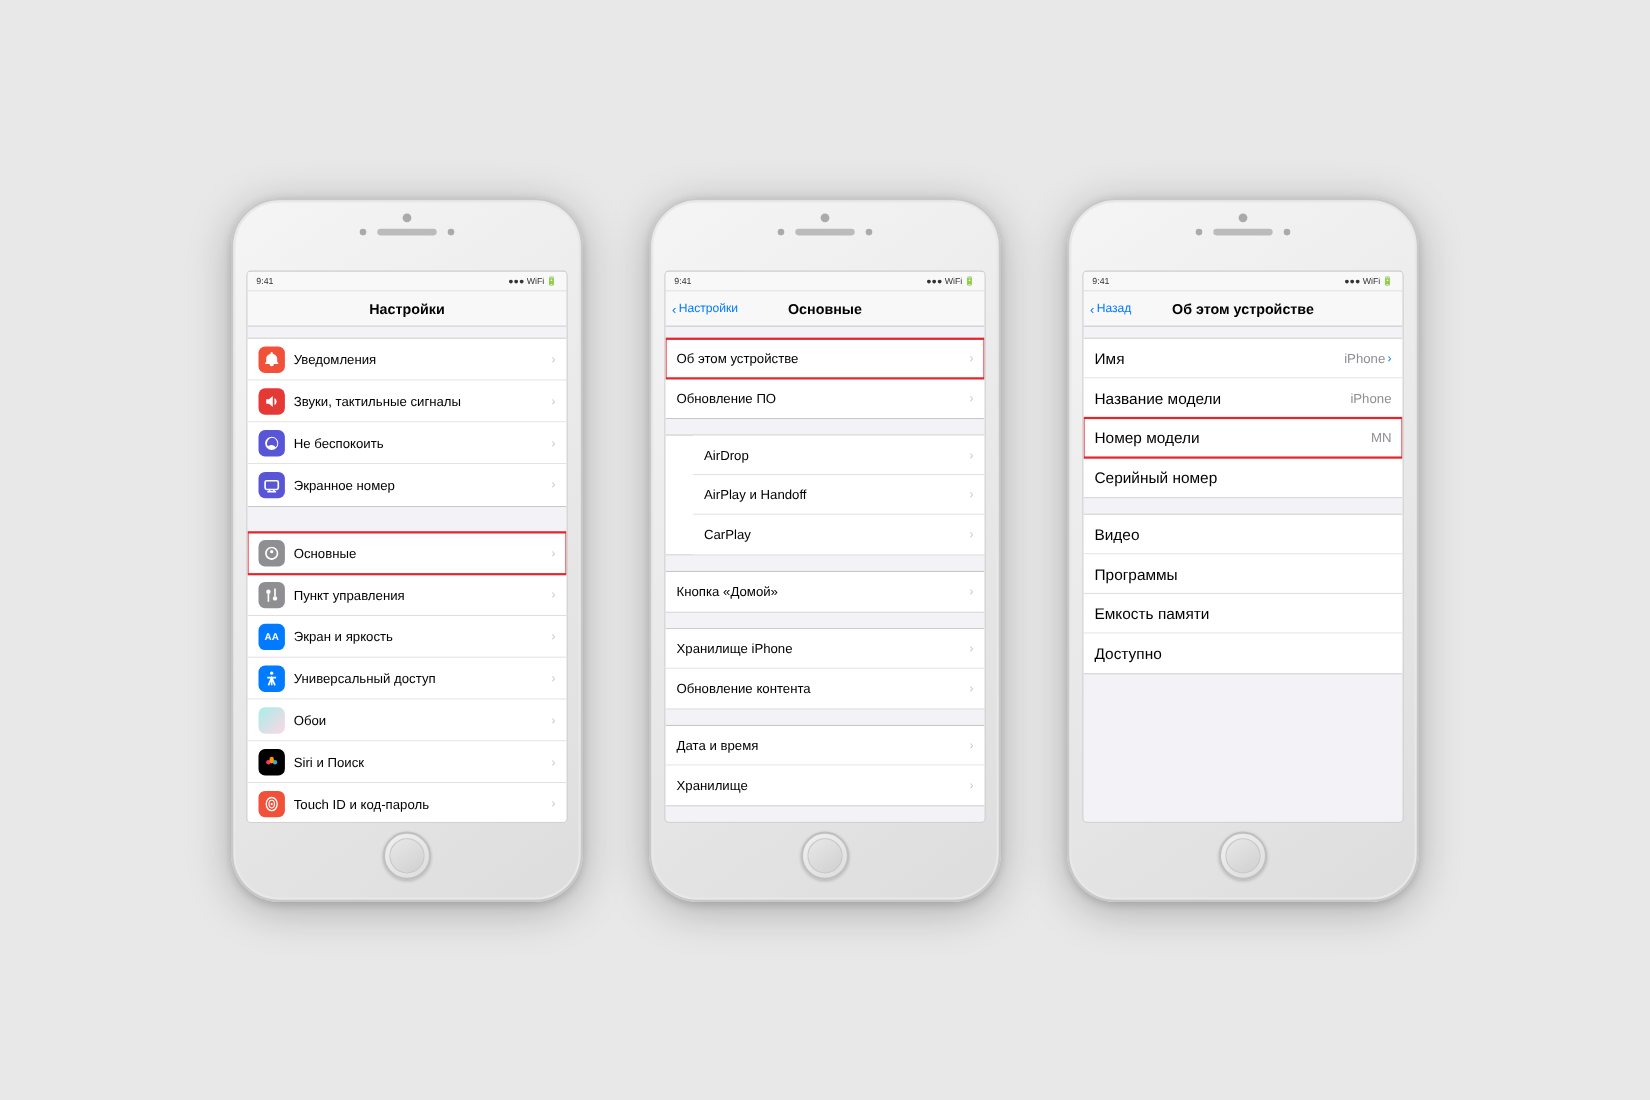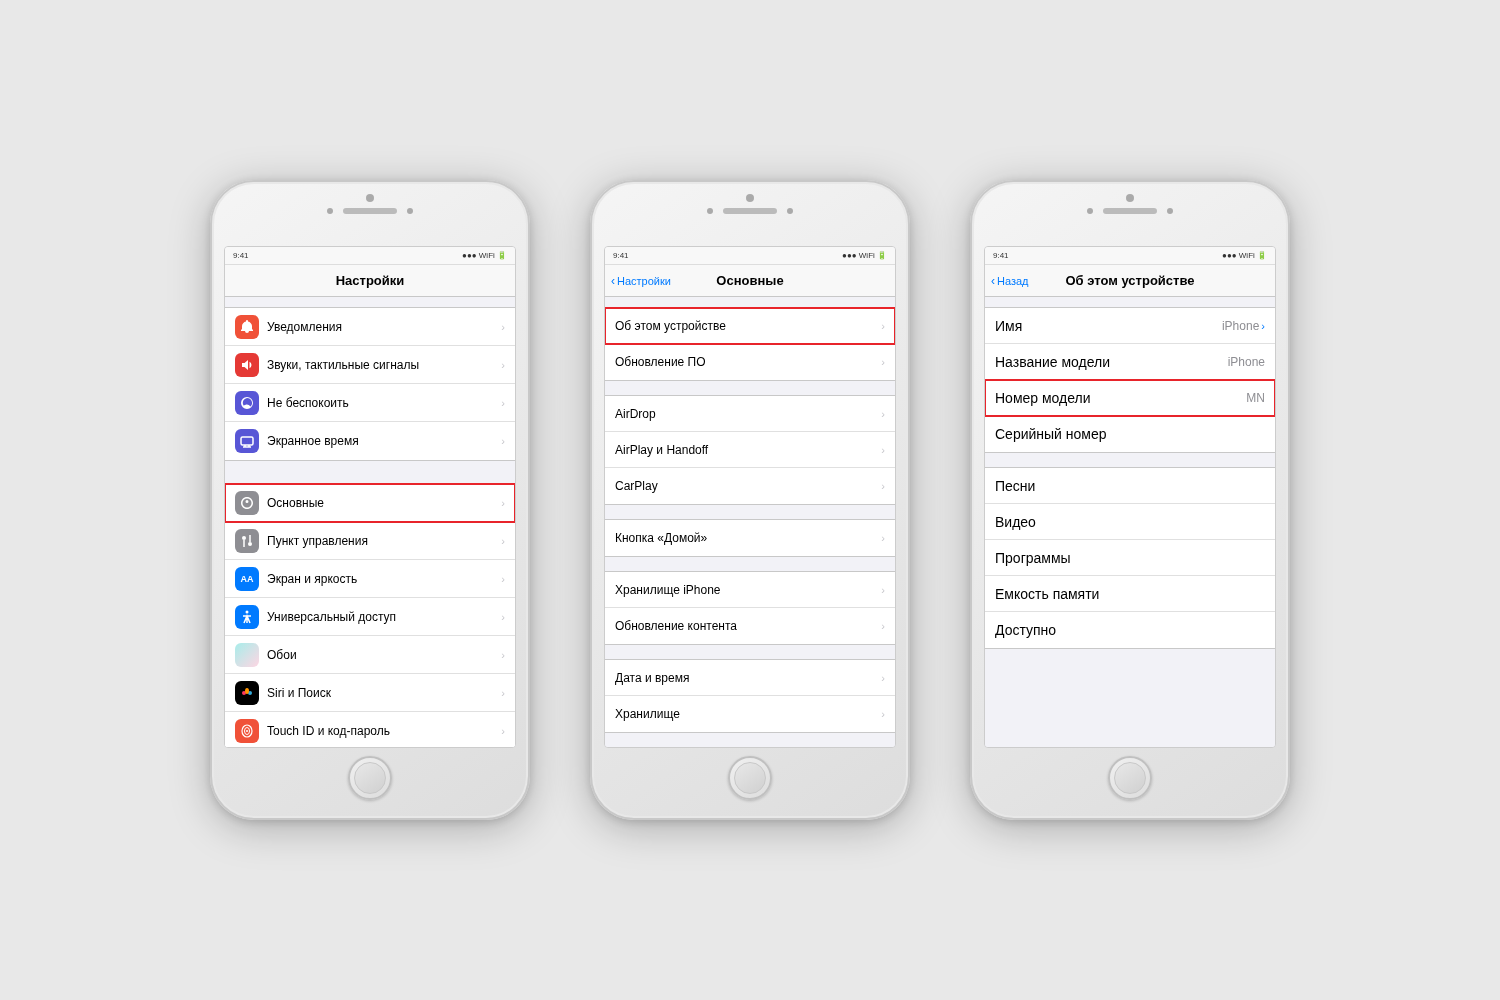--- a/index.html
+++ b/index.html
@@ -319,21 +319,21 @@
             <span class="item-label">Не беспокоить</span>
             <span class="item-chevron">›</span>
           </div>
           <div class="settings-item">
             <div class="item-icon" style="background:#5856d6;">
               <svg width="16" height="16" viewBox="0 0 16 16" fill="white">
                   <rect x="2" y="4" width="12" height="8" rx="1.5" stroke="white" stroke-width="1.5" fill="none"></rect>
                   <path d="M6 12v2m4-2v2M4 14h8" stroke="white" stroke-width="1.5"></path>
                 </svg>
             </div>
-            <span class="item-label">Экранное время</span>
+            <span class="item-label">Экранное номер</span>
             <span class="item-chevron">›</span>
           </div>
         </div>
 
         <div class="section-gap"></div>
 
         <div class="settings-group">
           <div class="settings-item highlighted-row">
             <div class="item-icon" style="background:#8e8e93;">
               <svg width="16" height="16" viewBox="0 0 16 16" fill="white">
@@ -438,21 +438,21 @@
             <span class="item-chevron">›</span>
           </div>
           <div class="settings-plain-item">
             <span class="plain-label">Обновление ПО</span>
             <span class="item-chevron">›</span>
           </div>
         </div>
 
         <div class="section-gap" style="height:14px;"></div>
 
-        <div class="settings-group" style="margin-bottom:0;">
+        <div class="settings-group" style="margin-bottom:0;padding-left:25px;">
           <div class="settings-plain-item">
             <span class="plain-label">AirDrop</span>
             <span class="item-chevron">›</span>
           </div>
           <div class="settings-plain-item">
             <span class="plain-label">AirPlay и Handoff</span>
             <span class="item-chevron">›</span>
           </div>
           <div class="settings-plain-item">
             <span class="plain-label">CarPlay</span>
@@ -545,24 +545,20 @@
           <div class="info-item">
             <span class="info-label">Серийный номер</span>
             <span class="info-value"></span>
           </div>
         </div>
 
         <div class="section-gap" style="height:14px;"></div>
 
         <div class="settings-group" style="margin-bottom:0;">
           <div class="info-item">
-            <span class="info-label">Песни</span>
-            <span class="info-value"></span>
-          </div>
-          <div class="info-item">
             <span class="info-label">Видео</span>
             <span class="info-value"></span>
           </div>
           <div class="info-item">
             <span class="info-label">Программы</span>
             <span class="info-value"></span>
           </div>
           <div class="info-item">
             <span class="info-label">Емкость памяти</span>
             <span class="info-value"></span>

